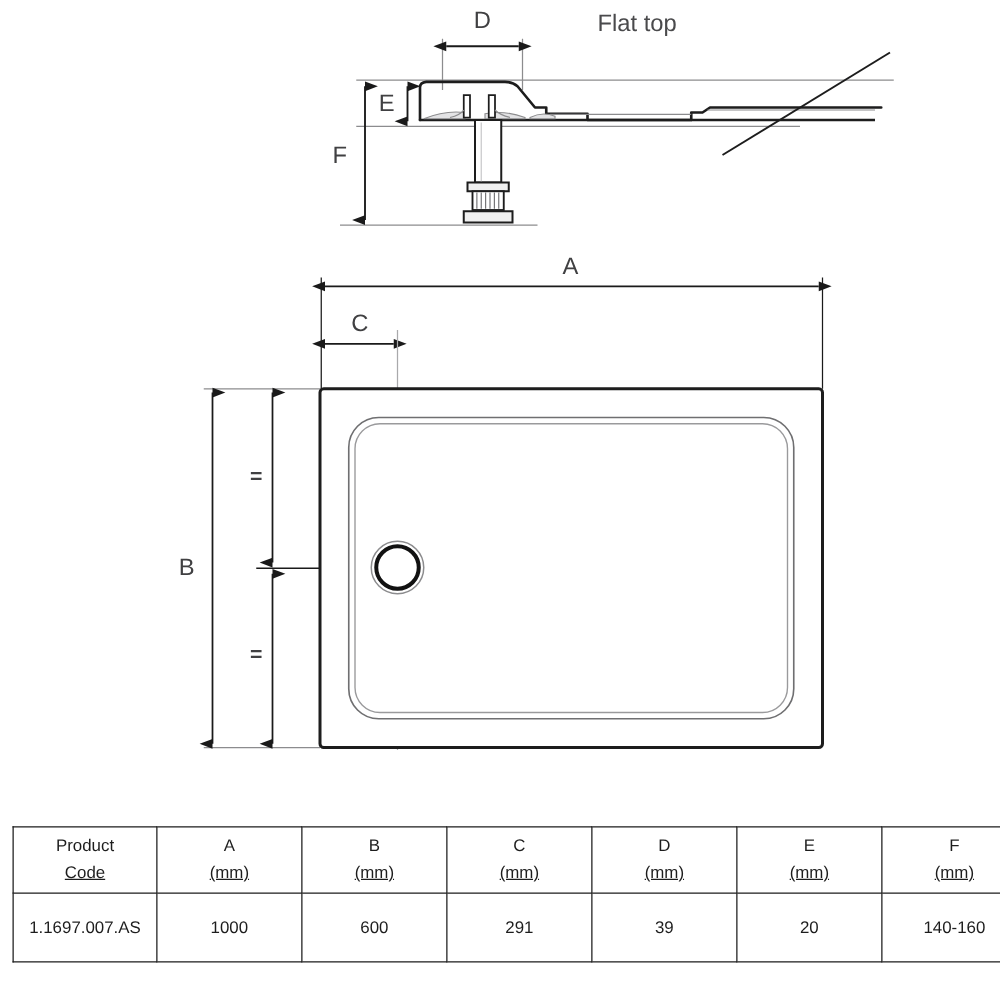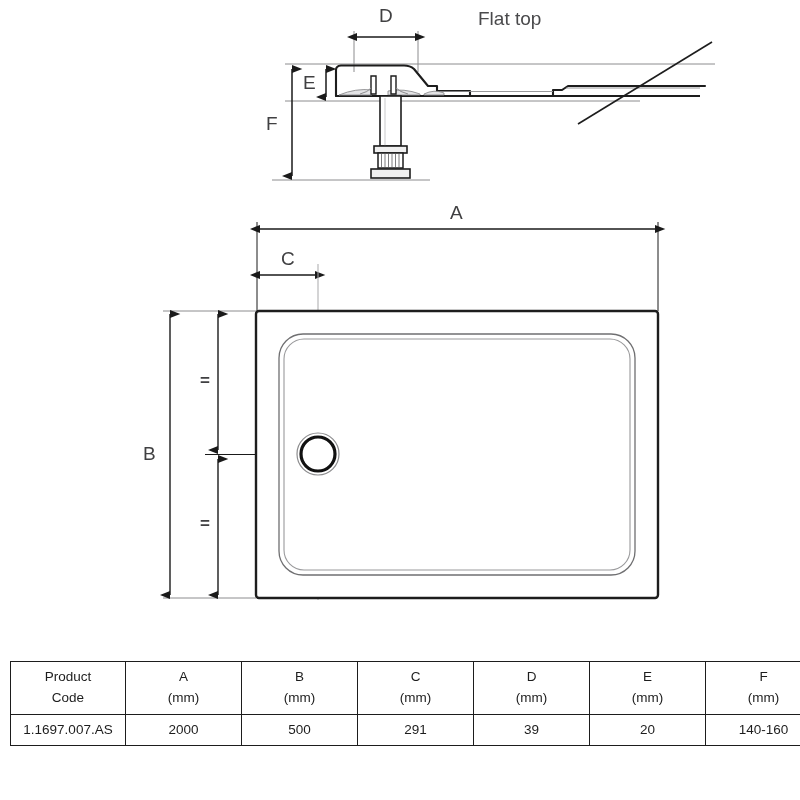--- a/index.html
+++ b/index.html
@@ -57,32 +57,32 @@
     width: 778px;
     table-layout: fixed;
     font-family: "Liberation Sans", sans-serif;
   }
   table.spec td {
     border: 1.3px solid #1d1d1d;
     text-align: center;
     vertical-align: middle;
     font-size: 13.5px;
     color: #1d1d1d;
-    padding: 0;
+    padding: 12px;
     line-height: 1.55;
   }
   table.spec tr.header-row td {
     height: 46px;
     padding: 3px 2px;
   }
   table.spec tr.data-row td {
     height: 30px;
   }
   .hdr-line-1 { display: block; }
-  .hdr-line-2 { display: block; }
+  .hdr-line-2 { display: block; text-decoration: underline; }
   .col-code   { width: 110px; margin-top: 45px; }
   .col-dim    { width: 111px; }
 </style>
 </head>
 <body>
 
 <div id="drawing-root">
   <svg class="drawing" viewBox="0 0 800 800" xmlns="http://www.w3.org/2000/svg">
 
     <defs>
@@ -223,22 +223,22 @@
           <span class="hdr-line-1">E</span>
           <span class="hdr-line-2">(mm)</span>
         </td>
         <td class="col-dim">
           <span class="hdr-line-1">F</span>
           <span class="hdr-line-2">(mm)</span>
         </td>
       </tr>
       <tr class="data-row">
         <td>1.1697.007.AS</td>
-        <td>2000</td>
-        <td>500</td>
+        <td>1000</td>
+        <td>600</td>
         <td>291</td>
         <td>39</td>
         <td>20</td>
         <td>140-160</td>
       </tr>
     </tbody>
   </table>
 </div>
 
 </body></html>

